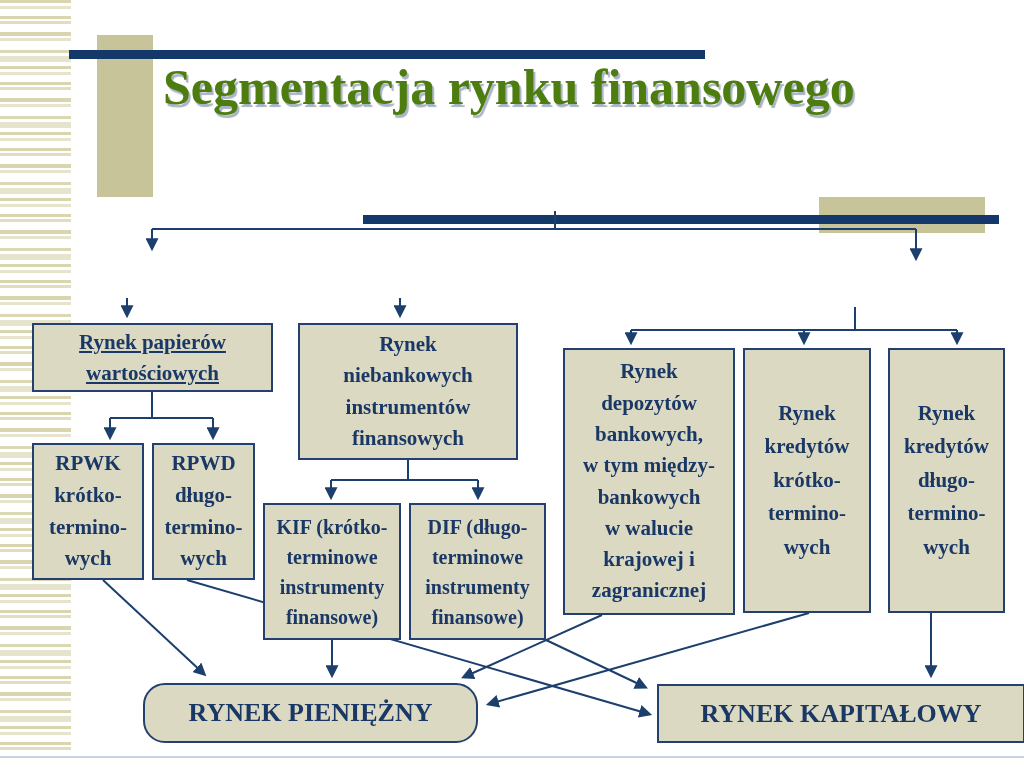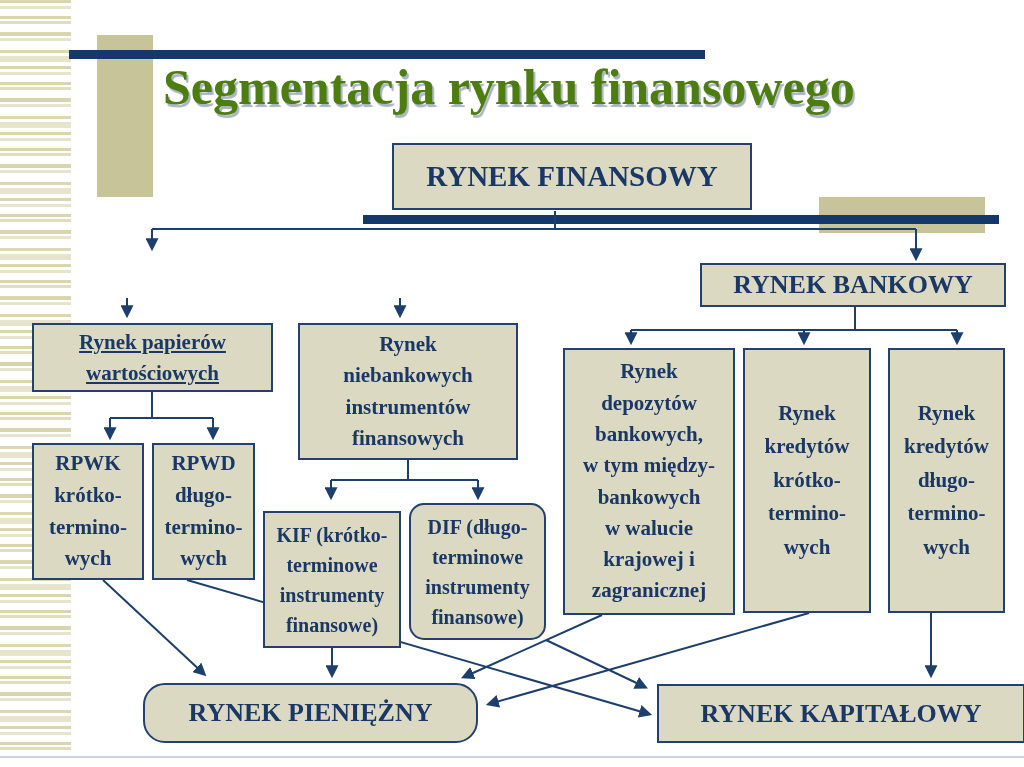--- a/index.html
+++ b/index.html
@@ -54,22 +54,22 @@
     display:flex;align-items:center;justify-content:center;
     line-height:1.45;
   }
   .n-finansowy   {left:392px;top:143px;width:360px;height:67px;font-size:29px;}
   .n-pozabankowy {left:75px; top:253px;width:378px;height:45px;font-size:26px;}
   .n-bankowy     {left:700px;top:263px;width:306px;height:44px;font-size:26px;}
   .n-papiery     {left:32px; top:323px;width:241px;height:69px;font-size:21px;line-height:1.45;text-decoration:underline;}
   .n-niebankowe  {left:298px;top:323px;width:220px;height:137px;font-size:21px;line-height:1.48;}
   .n-rpwk        {left:32px; top:443px;width:112px;height:137px;font-size:21px;line-height:1.52;}
   .n-rpwd        {left:152px;top:443px;width:103px;height:137px;font-size:21px;line-height:1.52;}
-  .n-kif         {left:263px;top:503px;width:138px;height:137px;font-size:20px;line-height:1.5;margin-top:8px;}
-  .n-dif         {left:409px;top:503px;width:137px;height:137px;font-size:20px;line-height:1.5;border-radius:15px;}
+  .n-kif         {left:263px;top:503px;width:138px;height:137px;font-size:20px;line-height:1.5;}
+  .n-dif         {left:409px;top:503px;width:137px;height:137px;font-size:20px;line-height:1.5;}
   .n-depozyty    {left:563px;top:348px;width:172px;height:267px;font-size:21px;line-height:1.49;}
   .n-kkrotko     {left:743px;top:348px;width:128px;height:265px;font-size:21px;line-height:1.6;}
   .n-kdlugo     {left:888px;top:348px;width:117px;height:265px;font-size:21px;line-height:1.6;}
   .n-pieniezny   {left:143px;top:683px;width:335px;height:60px;font-size:26px;border-radius:22px;}
   .n-kapitalowy  {left:657px;top:684px;width:368px;height:59px;font-size:26px;}
 </style>
 </head>
 <body>
 
 <div class="stage">
@@ -118,22 +118,20 @@
       <path d="M332,640 V675" marker-end="url(#ah)"></path>
       <path d="M546,640 L645,687" marker-end="url(#ah)"></path>
       <path d="M602,615 L464,677" marker-end="url(#ah)"></path>
       <path d="M809,613 L489,704" marker-end="url(#ah)"></path>
       <path d="M931,613 V675" marker-end="url(#ah)"></path>
     </g>
   </svg>
 
   <div class="title">Segmentacja rynku finansowego</div>
 
-  <div class="node n-finansowy">RYNEK FINANSOWY</div>
-  <div class="node n-bankowy">RYNEK BANKOWY</div>
   <div class="node n-papiery">Rynek  papierów
 wartościowych</div>
   <div class="node n-niebankowe">Rynek
 niebankowych
 instrumentów
 finansowych</div>
   <div class="node n-rpwk">RPWK
 krótko-
 termino-
 wych</div>

